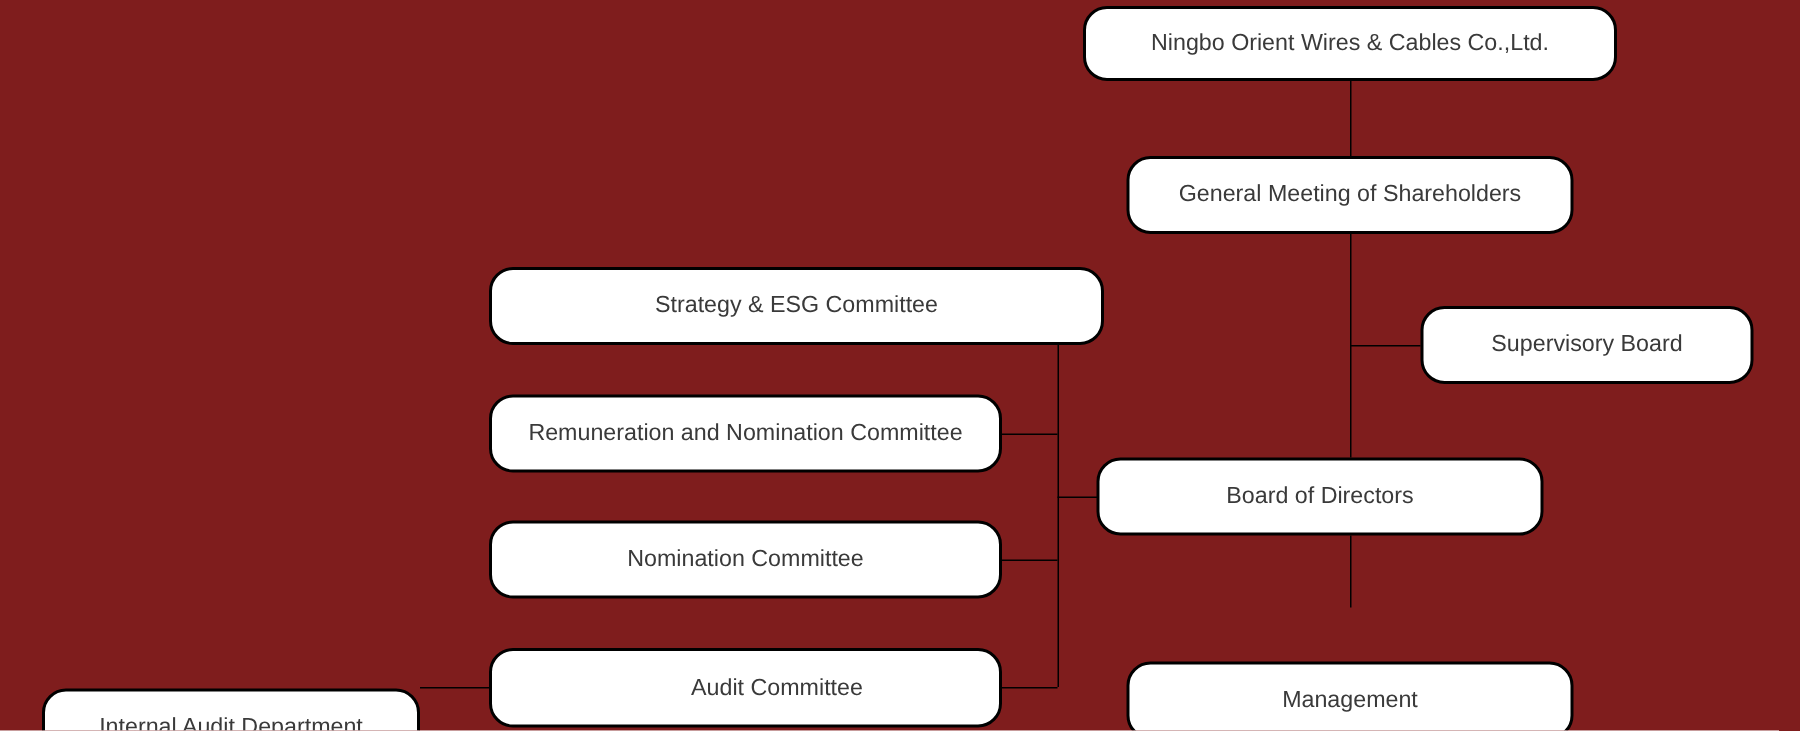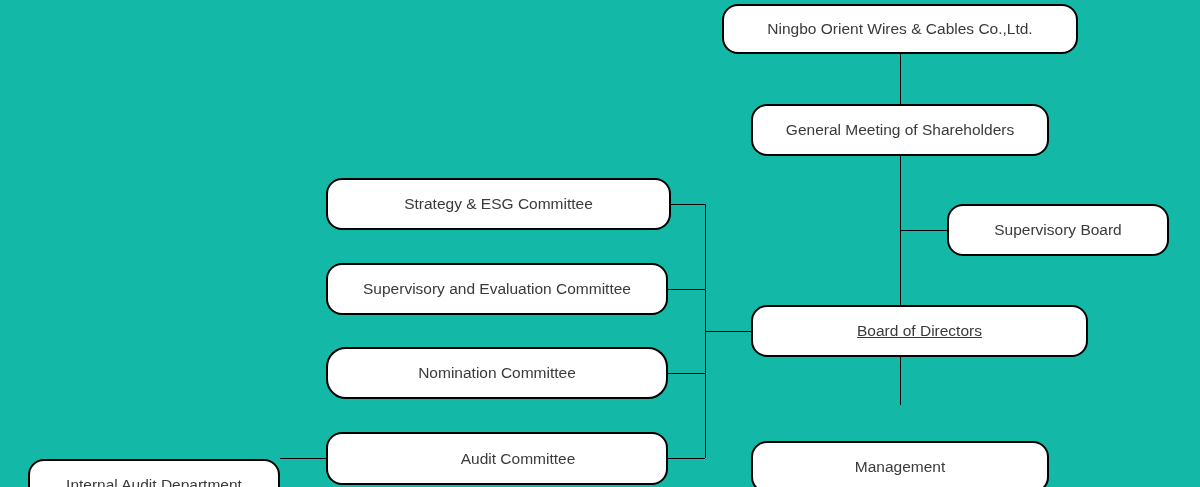--- a/index.html
+++ b/index.html
@@ -5,21 +5,21 @@
   html, body {
     margin: 0;
     padding: 0;
     background: #ffffff;
     font-family: "Liberation Sans", "DejaVu Sans", sans-serif;
   }
   .canvas {
     position: relative;
     width: 1200px;
     height: 487px;
-    background: #14b8a6;
+    background: #7f1d1d;
     overflow: hidden;
   }
   .node {
     position: absolute;
     box-sizing: border-box;
     border: 2.5px solid #000000;
     border-radius: 16px;
     background: #ffffff;
     display: flex;
     align-items: center;
@@ -34,25 +34,25 @@
     background: #000000;
     z-index: 1;
   }
   .vline { width: 1px; }
   .hline { height: 1px; }
 
   
   .n-company      { left: 722px; top: 4px;   width: 356px; height: 50px; }
   .n-gms          { left: 751px; top: 104px; width: 298px; height: 52px; }
   .n-supervisory  { left: 947px; top: 204px; width: 222px; height: 52px; }
-  .n-board        { left: 751px; top: 305px; width: 337px; height: 52px; text-decoration: underline; }
+  .n-board        { left: 731px; top: 305px; width: 298px; height: 52px; }
   .n-management   { left: 751px; top: 405px; width: 298px; height: 52px; margin-top: 36px; }
-  .n-strategy     { left: 326px; top: 178px; width: 345px; height: 52px; }
+  .n-strategy     { left: 326px; top: 178px; width: 410px; height: 52px; }
   .n-remuneration { left: 326px; top: 263px; width: 342px; height: 52px; }
-  .n-nomination   { left: 326px; top: 347px; width: 342px; height: 52px; border-radius: 20px; }
+  .n-nomination   { left: 326px; top: 347px; width: 342px; height: 52px; }
   .n-audit        { left: 326px; top: 432px; width: 342px; height: 53px; padding-left: 42px; }
   .n-internal     { left: 28px;  top: 432px; width: 252px; height: 51px; margin-top: 27px; }
 
   
   .l-company-gms   { left: 900px; top: 54px;  height: 50px; }
   .l-gms-board     { left: 900px; top: 156px; height: 149px; }
   .l-supervisory   { left: 900px; top: 230px; width: 47px; }
   .l-board-mgmt    { left: 900px; top: 357px; height: 48px; }
   .l-committees    { left: 705px; top: 204px; height: 254px; }
   .l-strategy      { left: 668px; top: 204px; width: 37px; }
@@ -97,21 +97,21 @@
 
   <div class="node n-management">
     <span>Management</span>
   </div>
 
   <div class="node n-strategy">
     <span>Strategy &amp; ESG Committee</span>
   </div>
 
   <div class="node n-remuneration">
-    <span>Supervisory and Evaluation Committee</span>
+    <span>Remuneration and Nomination Committee</span>
   </div>
 
   <div class="node n-nomination">
     <span>Nomination Committee</span>
   </div>
 
   <div class="node n-audit">
     <span>Audit Committee</span>
   </div>
 

